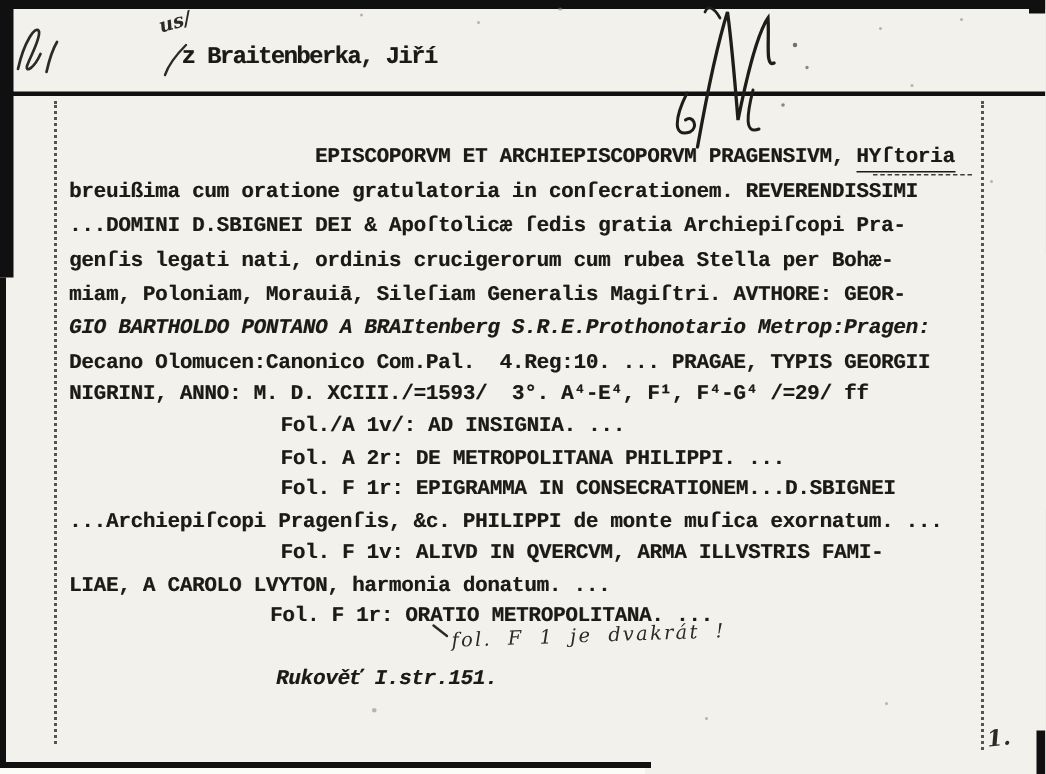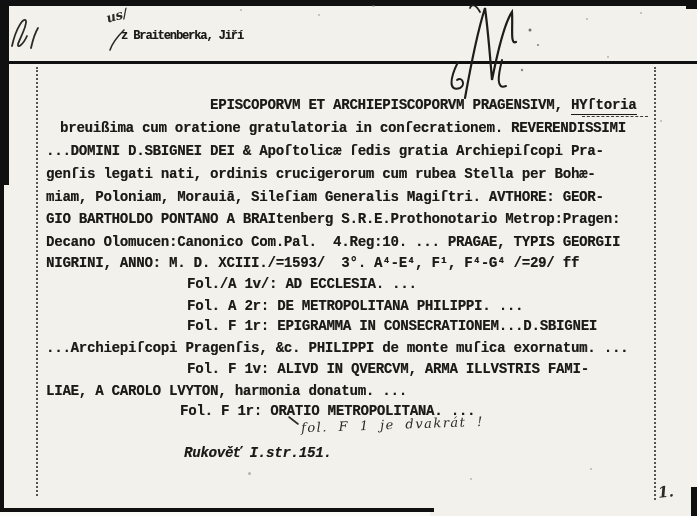--- a/index.html
+++ b/index.html
@@ -20,21 +20,21 @@
     text-shadow:0.3px 0 0 rgba(27,26,23,.55);
   }
   .u{border-bottom:1.6px solid #1b1a17;padding-bottom:1px;}
   .dash-underline{position:absolute;border-top:1.5px dashed #3f3d37;}
   
   .surname{
     position:absolute;left:27px;top:25px;font-weight:700;font-size:14px;
     letter-spacing:-2.1px;white-space:pre;text-shadow:0.3px 0 0 rgba(27,26,23,.55);
   }
   .hname{
-    position:absolute;left:121px;top:29px;font-weight:700;font-size:12px;
+    position:absolute;left:121px;top:29px;font-weight:700;font-size:16px;
     letter-spacing:-1.1px;white-space:pre;text-shadow:0.3px 0 0 rgba(27,26,23,.5);
   }
   
   .hw{
     position:absolute;font-family:"DejaVu Serif",serif;font-style:italic;
     color:#2b2a27;
   }
   .hw-fol{left:301px;top:417px;font-size:13px;letter-spacing:1.5px;word-spacing:5px;
     transform:rotate(-2deg);}
   .hw-us{left:106px;top:8px;font-size:13px;transform:rotate(-16deg);font-weight:700;}
@@ -76,28 +76,28 @@
     <path d="M72,60 C68,76 66,90 76,86" stroke="#1e1d1a" stroke-width="2" fill="none" stroke-linecap="round"></path>
     <path d="M50,12 C46,5 42,3 40,8" stroke="#1e1d1a" stroke-width="1.8" fill="none" stroke-linecap="round"></path>
     <circle cx="100" cy="30" r="1.5" fill="#1e1d1a" opacity=".6"></circle>
     <circle cx="108" cy="45" r="1.1" fill="#1e1d1a" opacity=".5"></circle>
     <circle cx="92" cy="70" r="1.2" fill="#1e1d1a" opacity=".5"></circle>
   </svg>
 
   <div>
     <div class="tl" style="left:210px;top:95px;"><span>EPISCOPORVM ET ARCHIEPISCOPORVM PRAGENSIVM, </span><span class="u">HYſtoria</span></div>
     <div class="dash-underline" style="left:582px;top:116px;width:66px;"></div>
-    <div class="tl" style="left:60px;top:118px;">breuißima cum oratione gratulatoria in conſecrationem. REVERENDISSIMI</div>
+    <div class="tl" style="left:46px;top:118px;">breuißima cum oratione gratulatoria in conſecrationem. REVERENDISSIMI</div>
     <div class="tl" style="left:46px;top:141px;text-align:center;">...DOMINI D.SBIGNEI DEI &amp; Apoſtolicæ ſedis gratia Archiepiſcopi Pra-</div>
     <div class="tl" style="left:46px;top:164px;">genſis legati nati, ordinis crucigerorum cum rubea Stella per Bohæ-</div>
     <div class="tl" style="left:46px;top:187px;">miam, Poloniam, Morauiā, Sileſiam Generalis Magiſtri. AVTHORE: GEOR-</div>
-    <div class="tl" style="left:46px;top:209px;">GIO BARTHOLDO PONTANO A BRAItenberg S.R.E.Prothonotario Metrop:Pragen:</div>
+    <div class="tl" style="left:46px;top:209px;font-style:italic;">GIO BARTHOLDO PONTANO A BRAItenberg S.R.E.Prothonotario Metrop:Pragen:</div>
     <div class="tl" style="left:46px;top:232px;">Decano Olomucen:Canonico Com.Pal.  4.Reg:10. ... PRAGAE, TYPIS GEORGII</div>
     <div class="tl" style="left:46px;top:253px;">NIGRINI, ANNO: M. D. XCIII./=1593/  3°. A⁴-E⁴, F¹, F⁴-G⁴ /=29/ ff</div>
-    <div class="tl" style="left:187px;top:274px;">Fol./A 1v/: AD ECCLESIA. ...</div>
+    <div class="tl" style="left:187px;top:274px;">Fol./A 1v/: AD INSIGNIA. ...</div>
     <div class="tl" style="left:187px;top:296px;">Fol. A 2r: DE METROPOLITANA PHILIPPI. ...</div>
     <div class="tl" style="left:187px;top:316px;">Fol. F 1r: EPIGRAMMA IN CONSECRATIONEM...D.SBIGNEI</div>
     <div class="tl" style="left:46px;top:338px;">...Archiepiſcopi Pragenſis, &amp;c. PHILIPPI de monte muſica exornatum. ...</div>
     <div class="tl" style="left:187px;top:359px;">Fol. F 1v: ALIVD IN QVERCVM, ARMA ILLVSTRIS FAMI-</div>
     <div class="tl" style="left:46px;top:381px;">LIAE, A CAROLO LVYTON, harmonia donatum. ...</div>
     <div class="tl" style="left:180px;top:401px;">Fol. F 1r: ORATIO METROPOLITANA. ...</div>
     <div class="tl" style="left:184px;top:443px;font-style:italic;">Rukověť I.str.151.</div>
   </div>
 
   <svg style="left:286px;top:414px;" width="16" height="16" viewBox="0 0 16 16">

